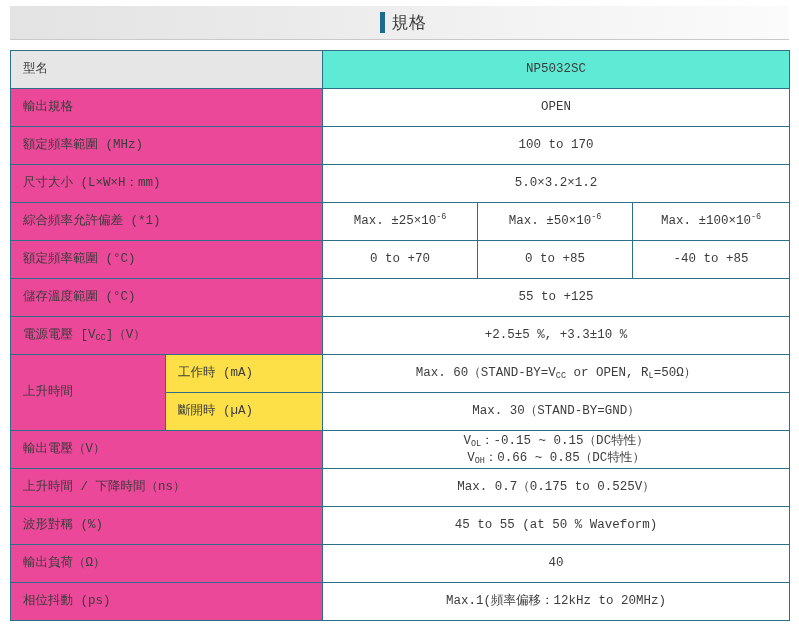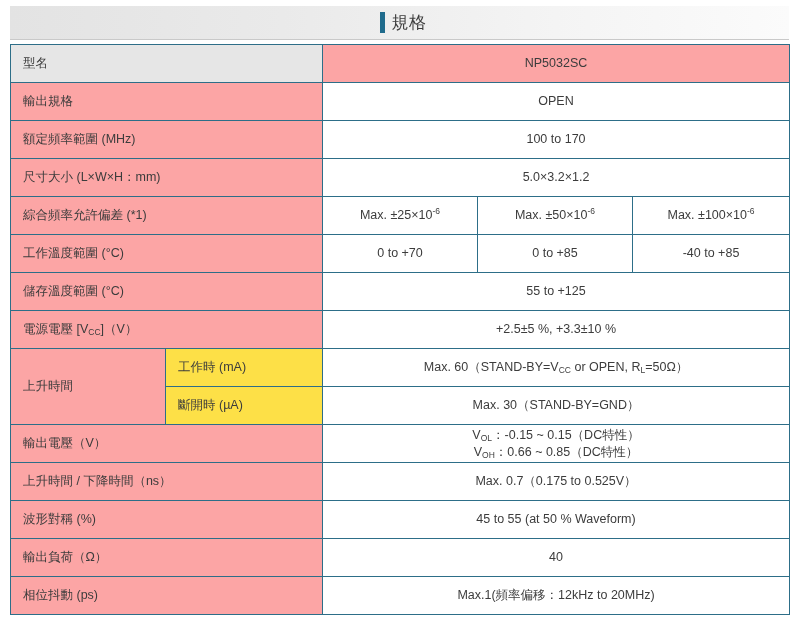--- a/index.html
+++ b/index.html
@@ -38,55 +38,56 @@
     font-size: 17px;
     line-height: 17px;
     color: #3d3d3d;
     margin-left: 7px;
     letter-spacing: 0.5px;
     white-space: nowrap;
   }
 
   
   .spec-wrap {
-    margin: 4px 10px 0 10px;
+    margin: 10px 10px 0 10px;
+    font-family: Liberation Mono, monospace;
   }
   table.spec {
     border-collapse: collapse;
     width: 779px;
     table-layout: fixed;
     font-size: 12.5px;
   }
   table.spec td {
     border: 1px solid #2d6e88;
     padding: 0 12px;
     height: 37px;
     vertical-align: middle;
     color: #3c3c3c;
     font-size: 12.5px;
     line-height: 1.35;
   }
   
   td.lbl {
-    background: #fca5a5;
+    background: #ec4899;
     text-align: left;
     white-space: nowrap;
   }
   td.sublbl {
     background: #fde047;
     text-align: left;
     white-space: nowrap;
   }
   td.val {
     background: #ffffff;
     text-align: center;
   }
   
   tr.row-first td.val {
-    background: #fca5a5;
+    background: #5eead4;
   }
   tr.row-first td.lbl {
     background: #e6e6e6;
   }
 
   td.val-tall {
     height: 62px;
   }
   .val-line { display: block; }
 
@@ -144,21 +145,21 @@
   </tr>
 
   <tr>
     <td class="lbl" colspan="2">綜合頻率允許偏差 (*1)</td>
     <td class="val"><span class="nowrap"><span>Max. ±25×10</span><sup>-6</sup></span></td>
     <td class="val"><span class="nowrap"><span>Max. ±50×10</span><sup>-6</sup></span></td>
     <td class="val"><span class="nowrap"><span>Max. ±100×10</span><sup>-6</sup></span></td>
   </tr>
 
   <tr>
-    <td class="lbl" colspan="2">工作溫度範圍 (°C)</td>
+    <td class="lbl" colspan="2">額定頻率範圍 (°C)</td>
     <td class="val">0 to +70</td>
     <td class="val">0 to +85</td>
     <td class="val">-40 to +85</td>
   </tr>
 
   <tr>
     <td class="lbl" colspan="2">儲存溫度範圍 (°C)</td>
     <td class="val" colspan="3">55 to +125</td>
   </tr>
 

